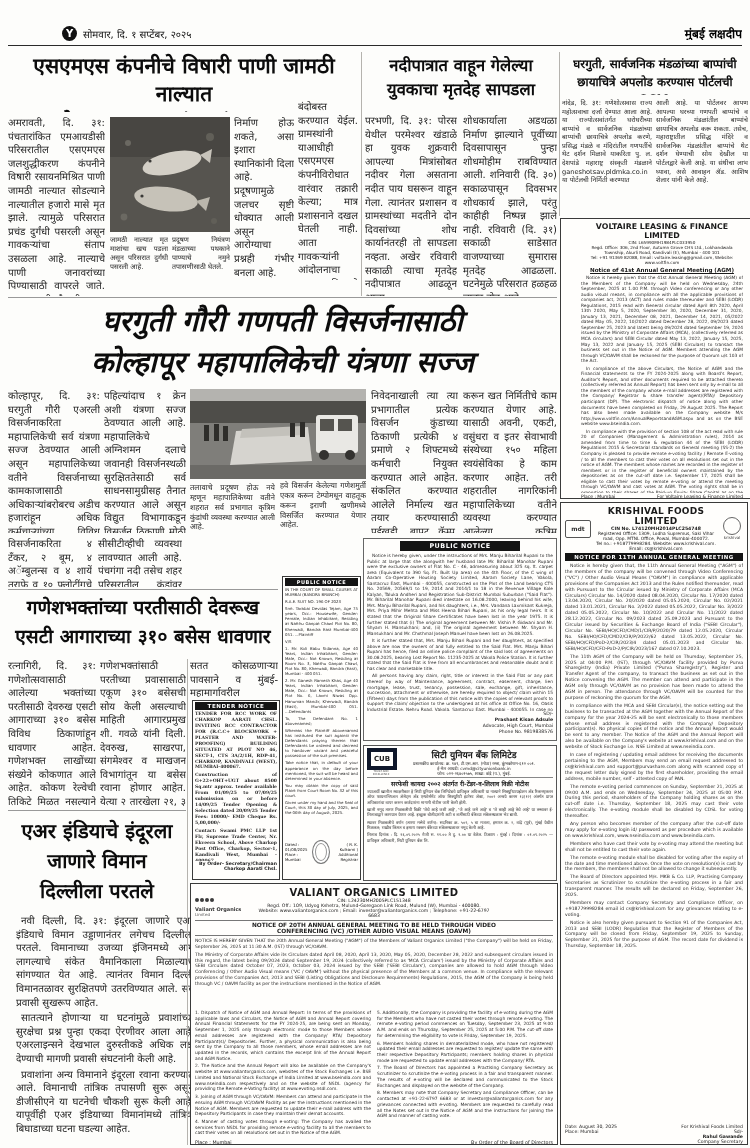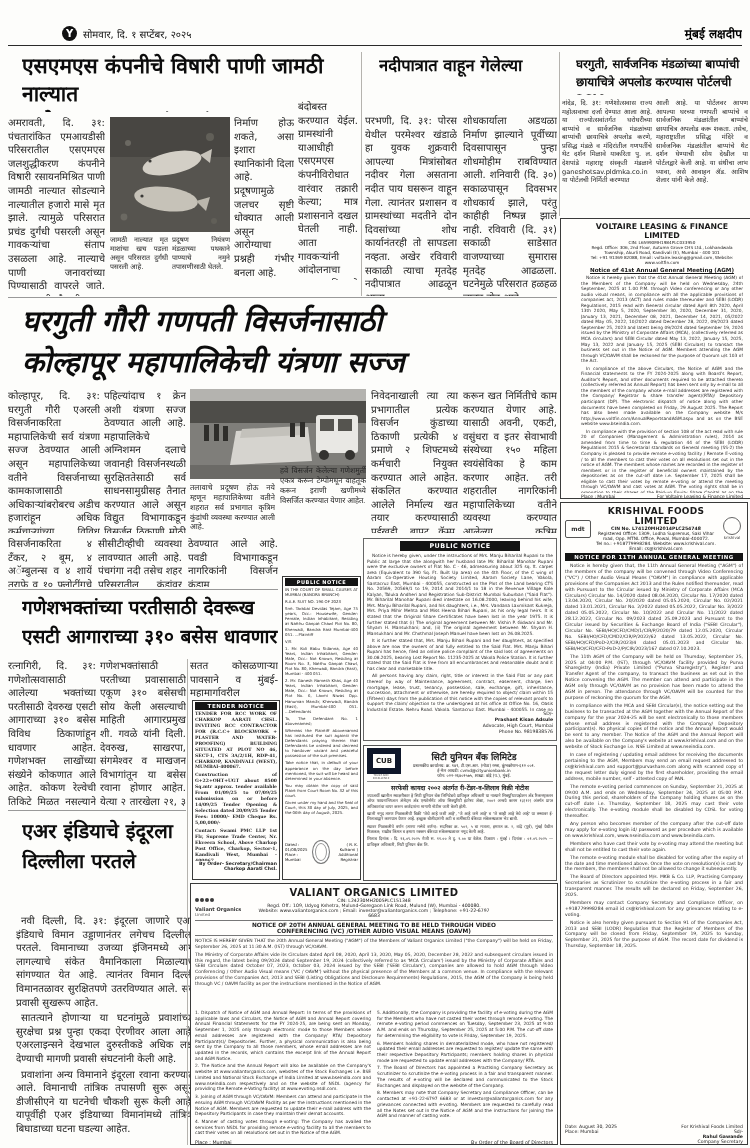--- a/index.html
+++ b/index.html
@@ -1,19 +1,19 @@
 <!DOCTYPE html>
 <html><head>
 <meta charset="utf-8">
 <style>
   html,body{margin:0;padding:0;background:#d9d9d6;}
   .sheet{position:relative;width:750px;height:1148px;background:#fdfdfb;margin:0 auto;overflow:hidden;
          font-family:"DejaVu Sans",sans-serif;color:#1a1a1a;}
   .abs{position:absolute;overflow:hidden;}
-  .hl{font-family:"DejaVu Serif",serif;font-weight:bold;text-align:left;color:#0c0c0c;margin-left:14px;}
+  .hl{font-family:"DejaVu Serif",serif;font-weight:bold;text-align:center;color:#0c0c0c;}
   .mr{font-size:10px;line-height:1.36;text-align:justify;color:#242424;}
   .mr-sm{font-size:7px;line-height:1.3;text-align:justify;color:#242424;}
   .rule{border-top:1.5px solid #2a2a2a;}
   .thinrule{border-top:1px solid #555;}
   .vline{border-left:1px solid #b5b3ae;}
   .noticebox{border:1px solid #3a3a3a;background:#fffefc;box-sizing:border-box;}
   .bar{background:#141414;color:#fff;font-weight:bold;text-align:center;letter-spacing:.5px;}
   .tinytxt{color:#2c2c2c;text-align:justify;}
   [data-bind-list] p{margin:0 0 2px;text-indent:5px;}
   .nolist-indent p{text-indent:0;}
@@ -60,20 +60,21 @@
   </div>
   <div class="abs mr-sm" style="left:110px;top:236px;width:58px;height:60px;" data-bind="articles.sms.below_photo_1">जामठी नाल्यात मृत माशांचा खच पडला असून परिसरात दुर्गंधी पसरली आहे.</div>
   <div class="abs mr-sm" style="left:172px;top:236px;width:58px;height:60px;" data-bind="articles.sms.below_photo_2">प्रदूषण नियंत्रण मंडळाच्या पथकाने पाण्याचे नमुने तपासणीसाठी घेतले.</div>
   <div class="abs mr" style="left:234px;top:116px;width:60px;height:180px;" data-bind="articles.sms.col3">निर्माण होऊ शकते, असा इशारा स्थानिकांनी दिला आहे. प्रदूषणामुळे जलचर सृष्टी धोक्यात आली असून आरोग्याचा प्रश्नही गंभीर बनला आहे.</div>
   <div class="abs mr" style="left:298px;top:100px;width:60px;height:180px;" data-bind="articles.sms.col4">बंदोबस्त करण्यात येईल. ग्रामस्थांनी याआधीही एसएमएस कंपनीविरोधात वारंवार तक्रारी केल्या; मात्र प्रशासनाने दखल घेतली नाही. आता गावकऱ्यांनी आंदोलनाचा इशारा दिल्याने प्रशासन खडबडून जागे झाले आहे.</div>
 
   <div class="abs vline" style="left:361px;top:52px;width:0;height:244px;"></div>
 
   <div class="abs hl" style="left:365px;top:54px;width:192px;height:54px;font-size:16.5px;line-height:1.45;">
     <div data-bind="articles.river.headline_l1">नदीपात्रात वाहून गेलेल्या</div>
+    <div data-bind="articles.river.headline_l2">युवकाचा मृतदेह सापडला</div>
   </div>
   <div class="abs mr" style="left:365px;top:114px;width:92px;height:182px;" data-bind="articles.river.col1">परभणी, दि. ३१: पोरस येथील परमेश्वर खंडाळे हा युवक शुक्रवारी आपल्या मित्रांसोबत नदीवर गेला असताना नदीत पाय घसरून वाहून गेला. त्यानंतर प्रशासन व ग्रामस्थांच्या मदतीने दोन दिवसांच्या शोध कार्यानंतरही तो सापडला नव्हता. अखेर रविवारी सकाळी त्याचा मृतदेह नदीपात्रात आढळून आला.</div>
   <div class="abs mr" style="left:463px;top:114px;width:94px;height:182px;" data-bind="articles.river.col2">शोधकार्याला अडथळा निर्माण झाल्याने पूर्वीच्या दिवसापासून पुन्हा शोधमोहीम राबविण्यात आली. शनिवारी (दि. ३०) सकाळपासून दिवसभर शोधकार्य झाले, परंतु काहीही निष्पन्न झाले नाही. रविवारी (दि. ३१) सकाळी साडेसात वाजण्याच्या सुमारास मृतदेह आढळला. घटनेमुळे परिसरात हळहळ व्यक्त होत आहे.</div>
 
   <div class="abs vline" style="left:559px;top:52px;width:0;height:164px;"></div>
 
   <div class="abs hl" style="left:562px;top:55px;width:186px;height:40px;font-size:11.8px;line-height:1.55;">
     <div data-bind="articles.portal.headline_l1">घरगुती, सार्वजनिक मंडळांच्या बाप्पांची</div>
     <div data-bind="articles.portal.headline_l2">छायाचित्रे अपलोड करण्यास पोर्टलची निर्मिती</div>
   </div>
@@ -172,26 +173,25 @@
       <circle cx="160" cy="66" r="5" fill="#33322f"></circle>
       <rect x="14" y="36" width="5" height="16" fill="#2e2d2a"></rect>
       <rect x="24" y="35" width="5" height="17" fill="#2e2d2a"></rect>
       <rect x="33" y="37" width="5" height="15" fill="#2e2d2a"></rect>
       <rect x="100" y="34" width="5" height="14" fill="#2e2d2a"></rect>
       <rect x="110" y="33" width="5" height="15" fill="#2e2d2a"></rect>
       <rect y="76" width="176" height="14" fill="#6b6a66"></rect>
     </svg>
   </div>
   <div class="abs mr-sm" style="left:190px;top:483px;width:85px;height:60px;font-size:7.6px;" data-bind="articles.kolhapur.mid1">तलावाचे प्रदूषण होऊ नये म्हणून महापालिकेच्या वतीने शहरात सर्व प्रभागात कृत्रिम कुंडांची व्यवस्था करण्यात आली आहे.</div>
-  <div class="abs mr-sm" style="left:280px;top:466px;width:86px;height:60px;font-size:7.6px;font-family:Liberation Serif, serif;" data-bind="articles.kolhapur.mid2">हवे विसर्जन केलेल्या गणेशमुर्ती एकत्र करून टेम्पोमधून वाहतूक करून इराणी खणीमध्ये विसर्जित करण्यात येणार आहेत.</div>
+  <div class="abs mr-sm" style="left:280px;top:481px;width:86px;height:60px;font-size:7.6px;" data-bind="articles.kolhapur.mid2">हवे विसर्जन केलेल्या गणेशमुर्ती एकत्र करून टेम्पोमधून वाहतूक करून इराणी खणीमध्ये विसर्जित करण्यात येणार आहेत.</div>
   <div class="abs mr" style="left:371px;top:389px;width:87px;height:144px;" data-bind="articles.kolhapur.col5">निवेदनाखाली त्या त्या प्रभागातील प्रत्येक विसर्जन कुंडाच्या ठिकाणी प्रत्येकी ४ प्रमाणे २ शिफ्टमध्ये कर्मचारी नियुक्त करण्यात आले आहेत. संकलित करण्यात आलेले निर्माल्य खत तयार करण्यासाठी पुईखडी, बापट कॅम्प, बावडा, दुधाळी, आयसोलेशन हॉस्पीटल येथे स्वतंत्र खड्डा करून सेंद्रीय</div>
   <div class="abs mr" style="left:463px;top:389px;width:94px;height:144px;" data-bind="articles.kolhapur.col6">करून खत निर्मितीचे काम करण्यात येणार आहे. यासाठी अवनी, एकटी, वसुंधरा व इतर सेवाभावी संस्थेच्या १५० महिला स्वयंसेविका हे काम करणार आहेत. तरी शहरातील नागरिकांनी महापालिकेच्या वतीने व्यवस्था करण्यात आलेल्या कृत्रिम कुंडामध्येच गणेशमुर्ती व निर्माल्य देऊन सहकार्य करावे,</div>
   <div class="abs mr" style="left:8px;top:537px;width:84px;height:50px;" data-bind="articles.kolhapur.cont1">विसर्जनाकरिता ४ टँकर, २ बूम, ४ अॅम्बुलन्स व ४ शायें तराफे व १० फ्लोटींगचे तराफे, सावर्षी तसेच</div>
   <div class="abs mr" style="left:98px;top:537px;width:84px;height:50px;" data-bind="articles.kolhapur.cont2">सीसीटीव्हीची व्यवस्था लावण्यात आली आहे. पंचगंगा नदी तसेच शहर परिसरातील कुंडांवर कर्मचारी</div>
-  <div class="abs mr" style="left:188px;top:537px;width:90px;height:50px;" data-bind="articles.kolhapur.cont3">ठेवण्यात आले आहे. पवडी विभागाकडून नागरिकांनी विसर्जन कुंडाम</div>
 
   <div class="abs thinrule" style="left:8px;top:589px;width:270px;height:0;border-color:#999;"></div>
   <div class="abs hl" style="left:8px;top:593px;width:270px;height:60px;font-size:19px;line-height:1.55;">
     <div data-bind="articles.ganesh_buses.headline_l1">गणेशभक्तांच्या परतीसाठी देवरूख</div>
     <div data-bind="articles.ganesh_buses.headline_l2">एसटी आगाराच्या ३१० बसेस धावणार</div>
   </div>
   <div class="abs mr" style="left:8px;top:659px;width:88px;height:148px;" data-bind="articles.ganesh_buses.col1">रत्नागिरी, दि. ३१: गणेशोत्सवासाठी आलेल्या भक्तांच्या परतीसाठी देवरुख एसटी आगाराच्या ३१० बसेस विविध ठिकाणांहून धावणार आहेत. गणेशभक्त लाखोंच्या संख्येने कोकणात आले आहेत. कोकण रेल्वेची तिकिटे मिळत नसल्याने या कोकणवासीयांची एसटीला पहिली पसंती असते. यावर्षी कोकणात दाखल झालेल्या गणेशभक्तांसाठी परतीच्या प्रवासासाठी जादा एसटी बसेस सोडणार आहेत. संगमेश्वर तालुक्यातील</div>
   <div class="abs mr" style="left:100px;top:659px;width:86px;height:148px;" data-bind="articles.ganesh_buses.col2">गणेशभक्तांसाठी परतीच्या प्रवासासाठी एकूण ३१० बसेसची सोय केली असल्याची माहिती आगारप्रमुख शी. गवळे यांनी दिली. देवरुख, साखरपा, संगमेश्वर व माखजन विभागांतून या बसेस रवाना होणार आहेत. येत्या २ तारखेला २१, ३ सप्टेंबरला १६६, ४ तारखेला ८३, ५ तारखेला १८, ६ व ७ तारखेला ८ गाड्या सोडण्याचे नियोजन झाले आहे. एसटी बसेसने चांगली सोय केली असली तरी</div>
   <div class="abs mr" style="left:190px;top:659px;width:88px;height:38px;" data-bind="articles.ganesh_buses.col3">सतत कोसळणाऱ्या पावसाने व मुंबई- महामार्गावरील खड्ड्यांनी कोकणवासीयांची परीक्षाच घेतली, तरीही भाविकांनी आपल्या लाडक्या गणरायांची मनोभावे सेवा केली आहे.</div>
 
@@ -244,21 +244,21 @@
       <div data-bind="notices.rupani.sig.0">SD/-</div>
       <div style="font-weight:bold;" data-bind="notices.rupani.sig.1">Prashant Kisan Adsule</div>
       <div data-bind="notices.rupani.sig.2">Advocate, High Court, Mumbai</div>
       <div data-bind="notices.rupani.sig.3">Phone No. 9819838576</div>
     </div>
   </div>
 
   <div class="abs noticebox" style="left:363px;top:745px;width:194px;height:136px;padding:2px 3px;border-color:#555;">
     <div style="display:flex;align-items:center;border-bottom:1px solid #888;padding-bottom:1px;">
       <div style="width:28px;text-align:center;">
-        <div style="width:22px;height:14px;border:6px solid #0f172a;margin:0 auto;font-size:7px;font-weight:bold;line-height:14px;color:#222;" data-bind="notices.cub.logo">CUB</div>
+        <div style="width:22px;height:14px;border:4px solid #0f172a;margin:0 auto;font-size:7px;font-weight:bold;line-height:14px;color:#222;" data-bind="notices.cub.logo">CUB</div>
         <div style="font-size:2.6px;color:#555;" data-bind="notices.cub.logo_sub">TRUST AND EXCELLENCE</div>
       </div>
       <div style="flex:1;">
         <div class="ctr" style="font-size:9px;font-weight:bold;" data-bind="notices.cub.name">सिटी युनियन बँक लिमिटेड</div>
         <div class="ctr" style="font-size:4.2px;" data-bind="notices.cub.addr1">प्रशासकीय कार्यालय: क्र. १४९, टी.एस.आर. (मोठा) रस्ता, कुंभकोणम-६१२ ००१.</div>
         <div class="ctr" style="font-size:4.2px;" data-bind="notices.cub.addr2">ई-मेल आयडी: cvmd@cityunionbank.in</div>
         <div class="ctr" style="font-size:4.2px;" data-bind="notices.cub.addr3">फोन: ०२२-२६४०१५७५, शाखा: वांद्रे (प.), मुंबई.</div>
       </div>
     </div>
     <div class="ctr" style="font-size:6.2px;font-weight:bold;margin:1px 0;" data-bind="notices.cub.title">सरफेसी कायदा २००२ अंतर्गत री-टेंडर-व-लिलाव विक्री नोटीस</div>
@@ -266,20 +266,21 @@
         <p>ज्याअर्थी खालील स्वाक्षरीकार हे सिटी युनियन बँक लिमिटेडचे प्राधिकृत अधिकारी या नात्याने सिक्युरिटायझेशन अँड रिकन्स्ट्रक्शन ऑफ फायनान्शिअल ॲसेट्स अँड एन्फोर्समेंट ऑफ सिक्युरिटी इंटरेस्ट ॲक्ट, २००२ अन्वये कलम १३(१२) अंतर्गत प्राप्त अधिकारांचा वापर करून कर्जदारांना मागणी नोटीस जारी केली होती.</p>
         <p>खाली नमूद तारण मिळकतीची विक्री 'जेथे आहे जशी आहे', 'जे आहे जसे आहे' व 'जे काही आहे तेथे आहे' या तत्त्वावर ई-लिलावाद्वारे करण्यात येणार आहे. इच्छुक बोलीदारांनी अटी व शर्तींसाठी बँकेच्या संकेतस्थळास भेट द्यावी.</p>
         <p>स्थावर मिळकतीचे वर्णन (तारण मत्तेचे वर्णन): सदनिका क्र. ५०२, ५ वा मजला, इमारत क्र. २, वांद्रे (पूर्व), मुंबई येथील मिळकत; राखीव किंमत व इसारा रक्कम बँकेच्या संकेतस्थळावर नमूद केली आहे.</p>
         <p>लिलाव दिनांक : दि. १६.०९.२०२५ रोजी स. ११.०० ते दु. १.०० या वेळेत. ठिकाण : मुंबई । दिनांक : ०१.०९.२०२५ — प्राधिकृत अधिकारी, सिटी युनियन बँक लि.</p>
       </div>
   </div>
 
   <div class="abs thinrule" style="left:8px;top:810px;width:178px;height:0;border-color:#999;"></div>
   <div class="abs hl" style="left:8px;top:816px;width:178px;height:92px;font-size:20px;line-height:1.5;">
     <div data-bind="articles.air_india.headline_l1">एअर इंडियाचे इंदूरला</div>
+    <div data-bind="articles.air_india.headline_l2">जाणारे विमान</div>
     <div data-bind="articles.air_india.headline_l3">दिल्लीला परतले</div>
   </div>
   <div class="abs mr" style="left:8px;top:914px;width:178px;height:231px;margin-left:8px;" data-bind-list="articles.air_india.body">
       <p>नवी दिल्ली, दि. ३१: इंदूरला जाणारे एअर इंडियाचे विमान उड्डाणानंतर लगेचच दिल्लीला परतले. विमानाच्या उजव्या इंजिनमध्ये आग लागल्याचे संकेत वैमानिकाला मिळाल्याचे सांगण्यात येत आहे. त्यानंतर विमान दिल्ली विमानतळावर सुरक्षितपणे उतरविण्यात आले. सर्व प्रवासी सुखरूप आहेत.</p>
       <p>सातत्याने होणाऱ्या या घटनांमुळे प्रवाशांच्या सुरक्षेचा प्रश्न पुन्हा एकदा ऐरणीवर आला आहे. एअरलाइन्सने देखभाल दुरुस्तीकडे अधिक लक्ष देण्याची मागणी प्रवासी संघटनांनी केली आहे.</p>
       <p>प्रवाशांना अन्य विमानाने इंदूरला रवाना करण्यात आले. विमानाची तांत्रिक तपासणी सुरू असून डीजीसीएने या घटनेची चौकशी सुरू केली आहे. यापूर्वीही एअर इंडियाच्या विमानांमध्ये तांत्रिक बिघाडाच्या घटना घडल्या आहेत.</p>
     </div>
 
   <div class="abs noticebox" style="left:190px;top:883px;width:368px;height:262px;padding:3px 4px;">
     <div style="display:flex;align-items:flex-start;">

